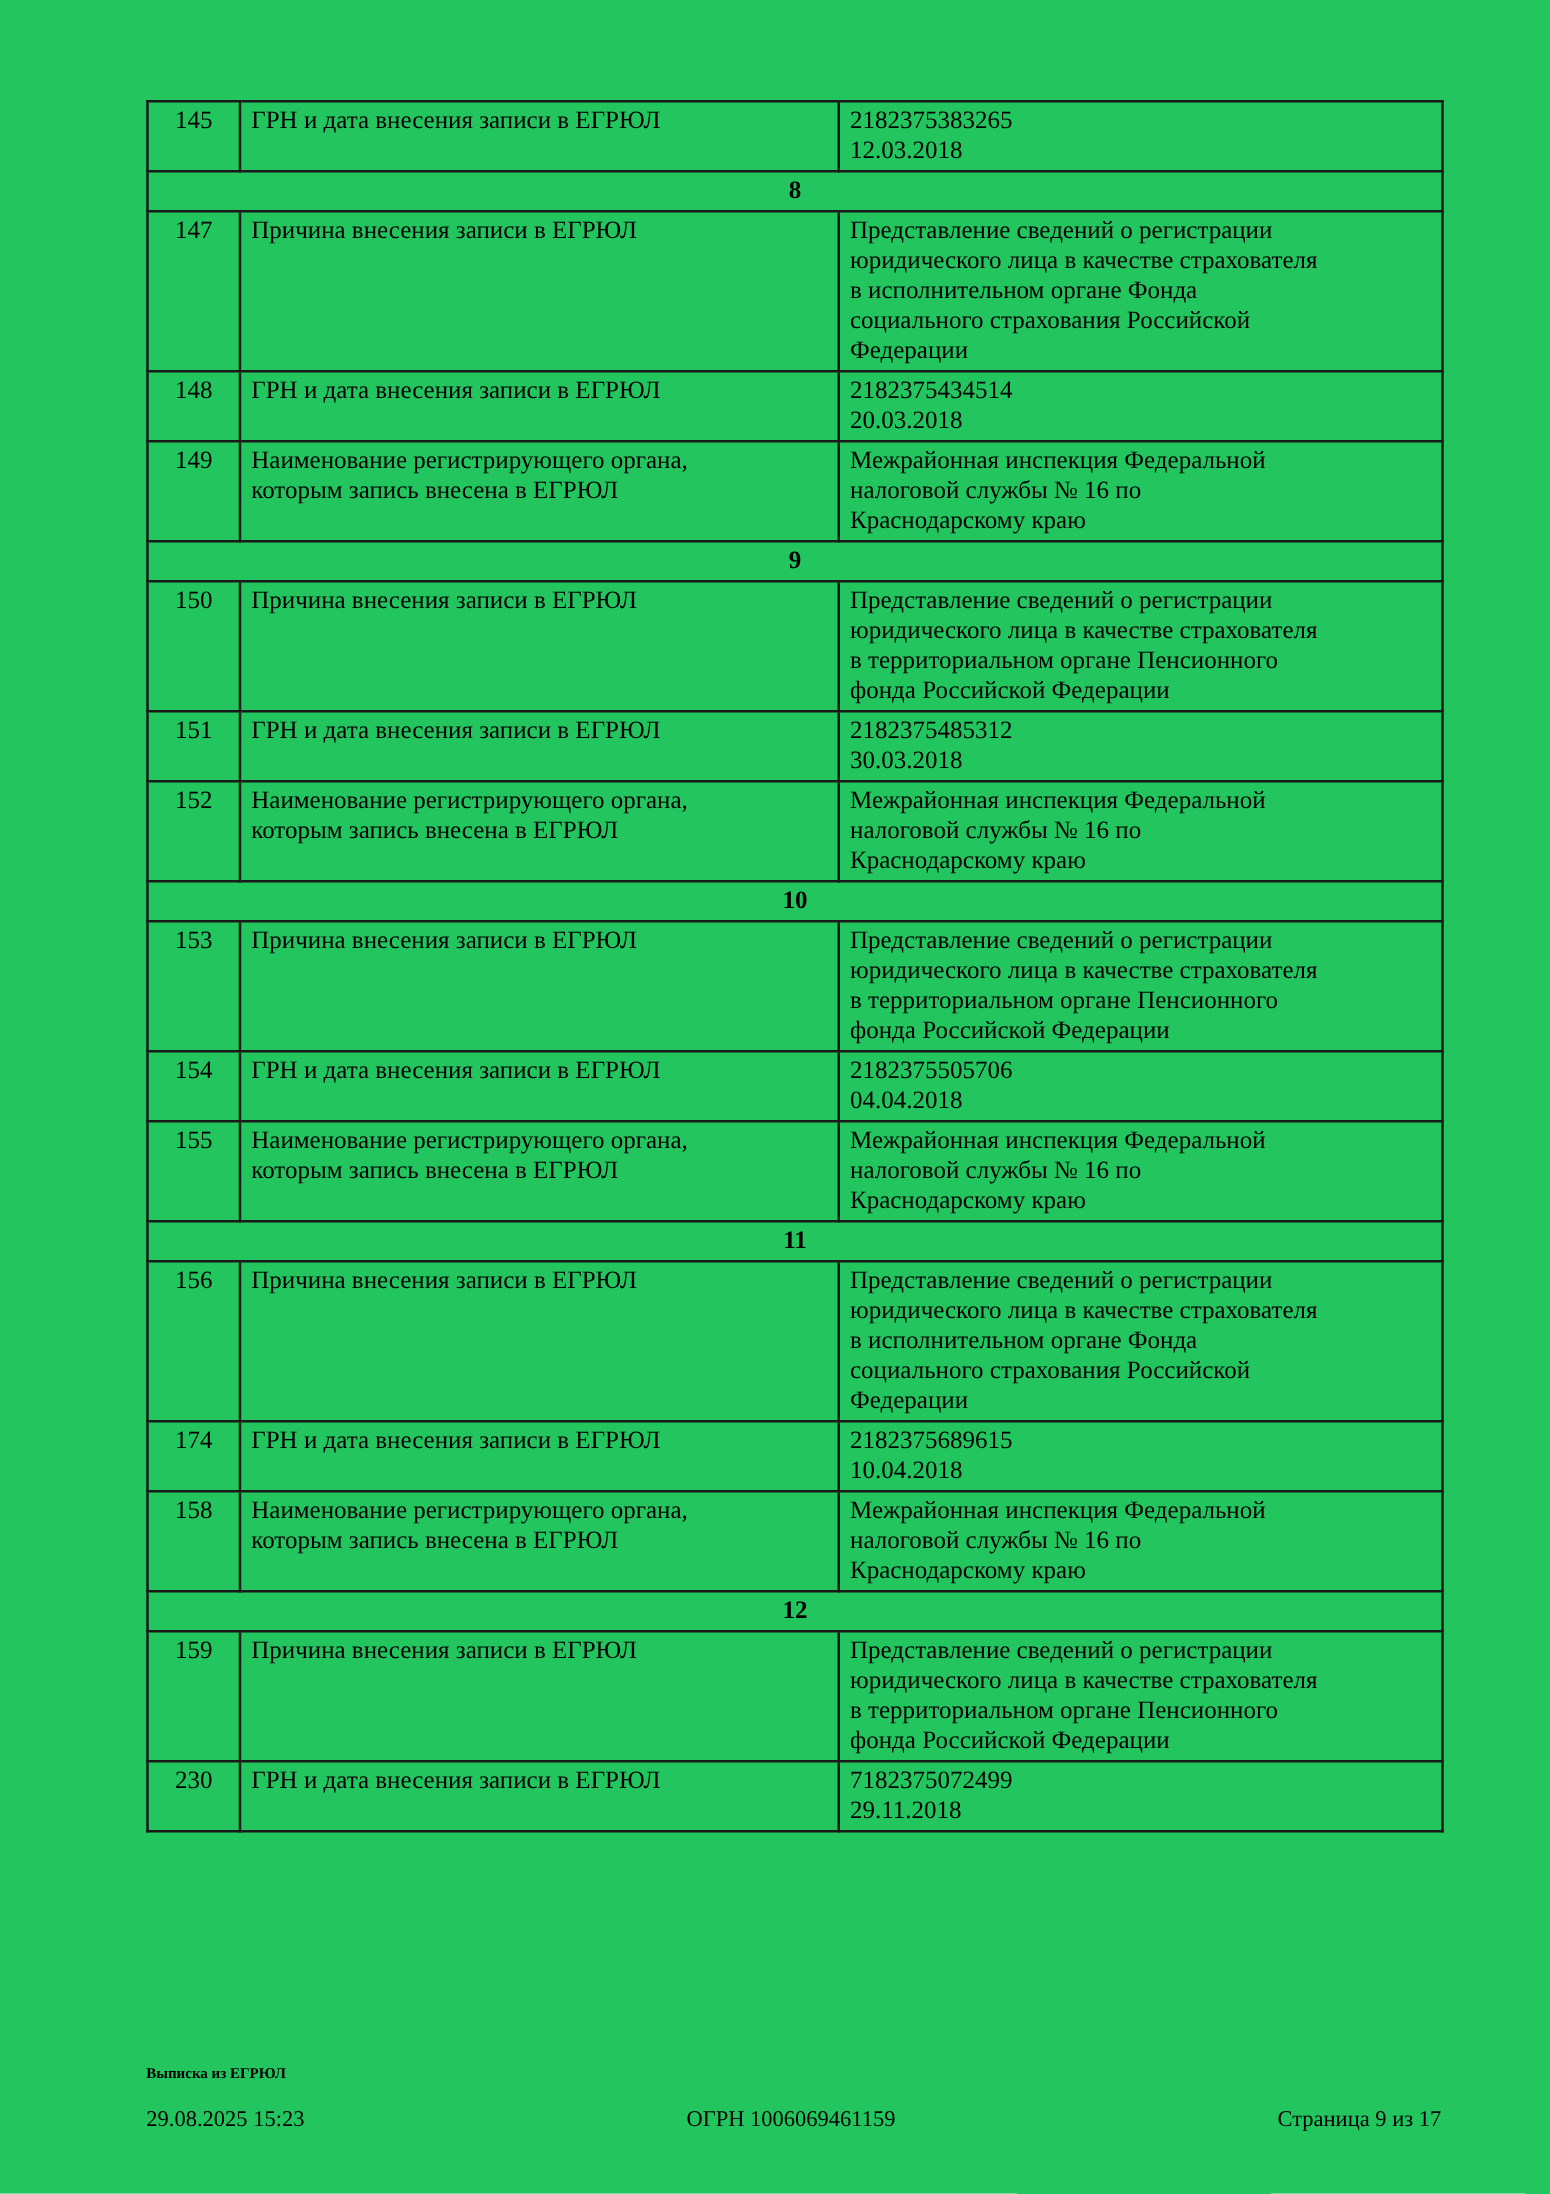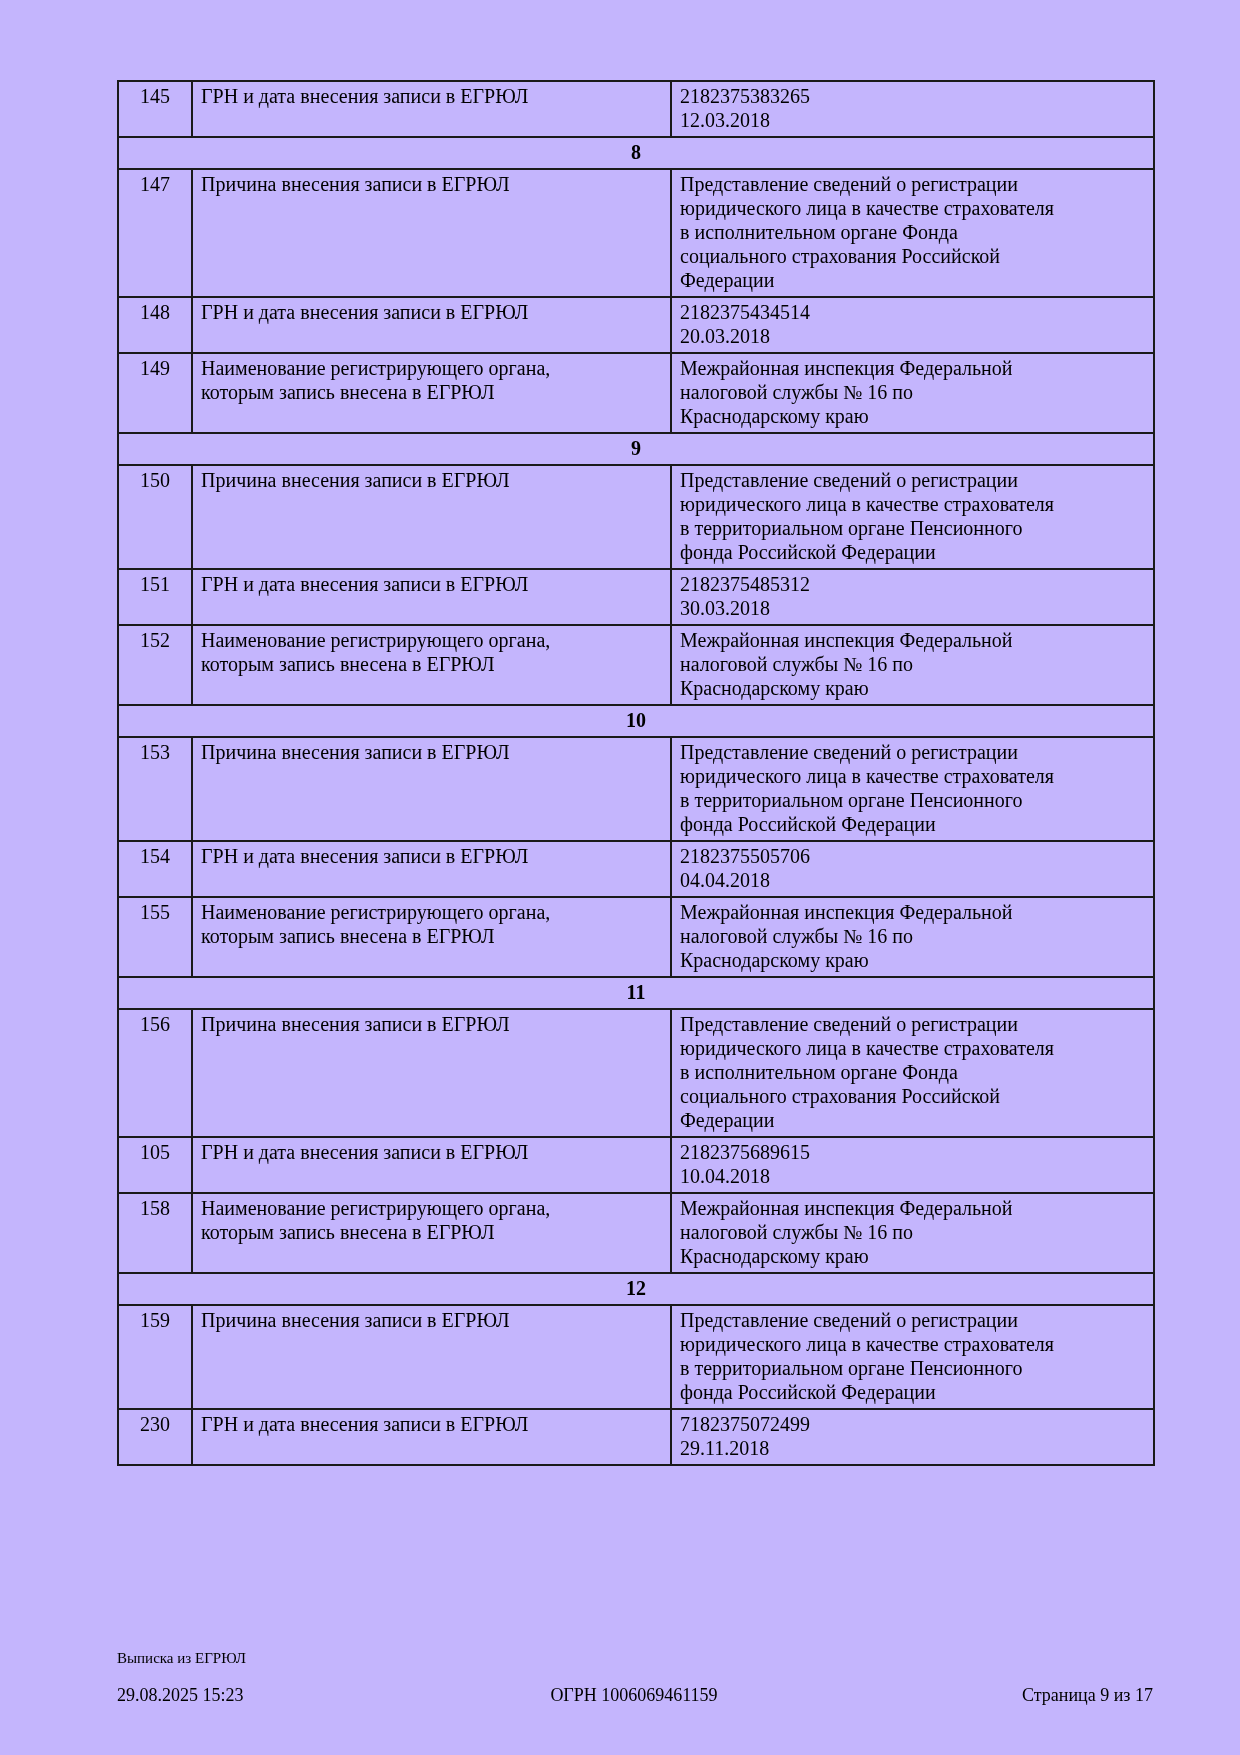--- a/index.html
+++ b/index.html
@@ -6,21 +6,21 @@
   html, body {
     width: 1240px;
     background: #ffffff;
     font-family: "Liberation Serif", "DejaVu Serif", serif;
     color: #000000;
   }
   .page {
     position: relative;
     width: 1240px;
     height: 1755px;
-    background: #c4b5fd;
+    background: #22c55e;
     overflow: hidden;
   }
   .table-wrap {
     position: absolute;
     left: 117px;
     top: 80px;
     width: 1036px;
   }
   table.egrul {
     border-collapse: collapse;
@@ -55,22 +55,22 @@
     position: absolute;
     left: 117px;
     top: 1648px;
     width: 1036px;
     display: flex;
     justify-content: space-between;
     align-items: flex-end;
   }
   .footer-left { text-align: left; }
   .footer-doc-label {
-    font-weight: normal;
-    font-size: 15px;
+    font-weight: bold;
+    font-size: 12px;
     line-height: 20px;
   }
   .footer-datetime {
     font-size: 18px;
     line-height: 22px;
     margin-top: 16px;
   }
   .footer-ogrn {
     font-size: 18px;
     line-height: 22px;
@@ -182,21 +182,21 @@
           <tr>
             <td class="cell-num">156</td>
             <td class="cell-label">Причина внесения записи в ЕГРЮЛ</td>
             <td class="cell-value">Представление сведений о регистрации
 юридического лица в качестве страхователя
 в исполнительном органе Фонда
 социального страхования Российской
 Федерации</td>
           </tr>
           <tr>
-            <td class="cell-num">105</td>
+            <td class="cell-num">174</td>
             <td class="cell-label">ГРН и дата внесения записи в ЕГРЮЛ</td>
             <td class="cell-value">2182375689615
 10.04.2018</td>
           </tr>
           <tr>
             <td class="cell-num">158</td>
             <td class="cell-label">Наименование регистрирующего органа,
 которым запись внесена в ЕГРЮЛ</td>
             <td class="cell-value">Межрайонная инспекция Федеральной
 налоговой службы № 16 по

